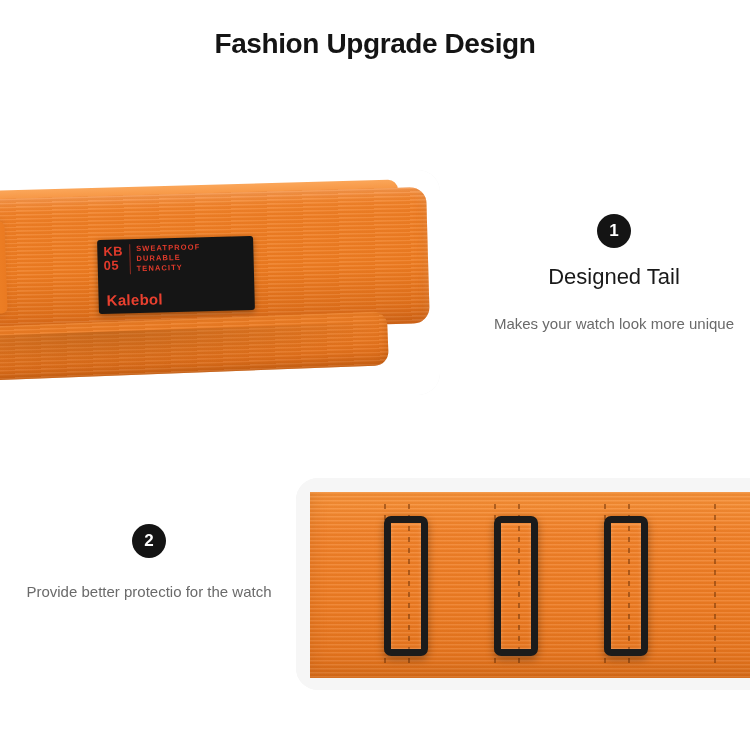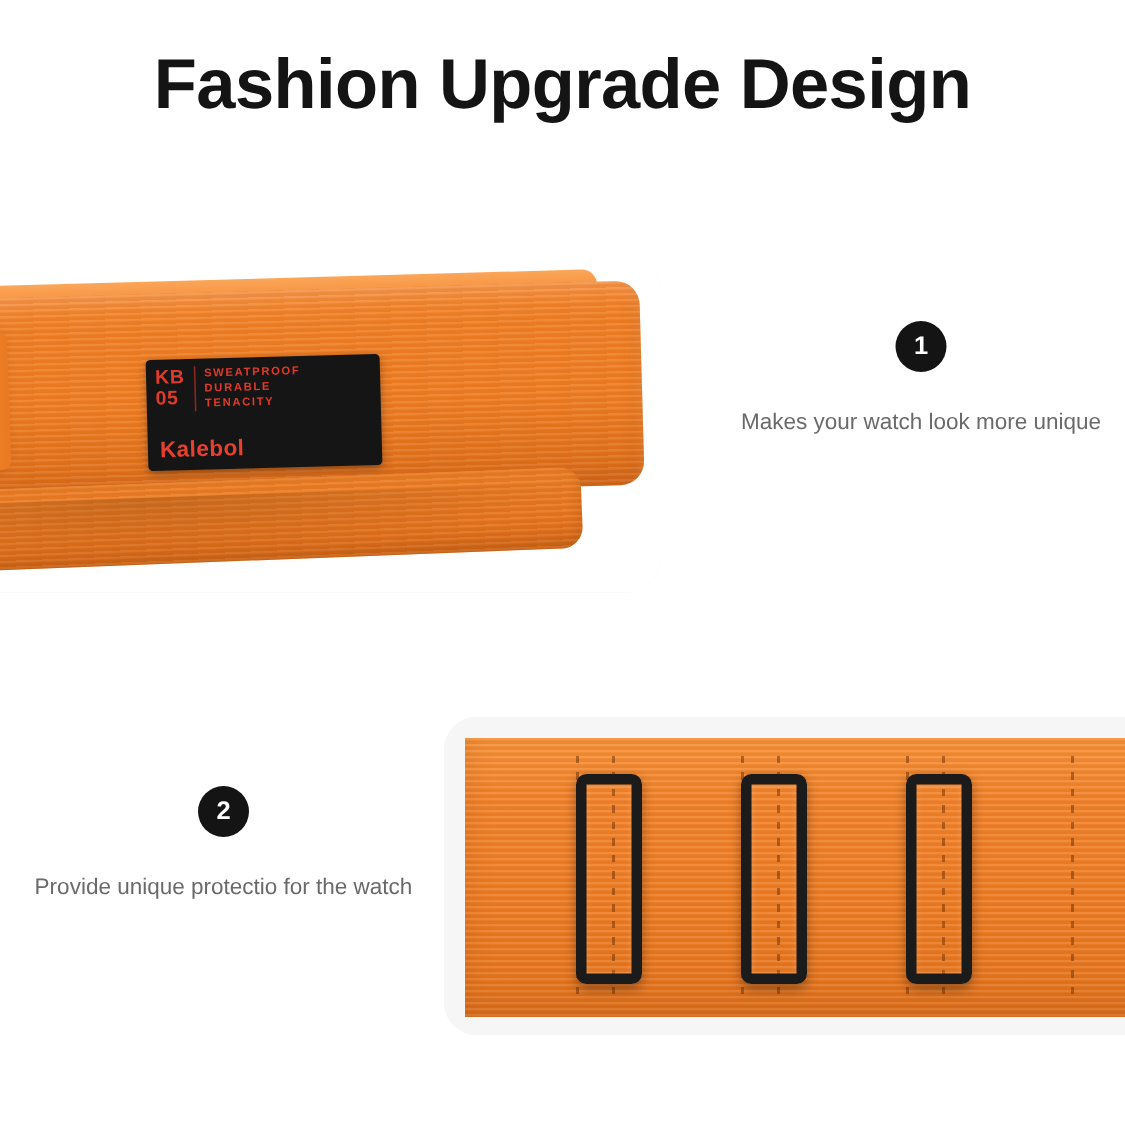--- a/index.html
+++ b/index.html
@@ -16,21 +16,21 @@
     position: relative;
   }
 
   
   .page-title {
     position: absolute;
     left: 0;
     top: 28px;
     width: 750px;
     text-align: center;
-    font-size: 47px;
+    font-size: 28px;
     font-weight: bold;
     letter-spacing: -0.4px;
     color: #141414;
   }
 
   
   .photo-card {
     position: absolute;
     border-radius: 22px;
     overflow: hidden;
@@ -302,20 +302,21 @@
       <div class="brand-claims" style="white-space:pre-line;">SWEATPROOF
 DURABLE
 TENACITY</div>
     </div>
     <div class="brand-name">Kalebol</div>
   </div>
 </div>
 
 <div class="callout callout-1">
   <div class="badge">1</div>
+  <div class="callout-title">Designed Tail</div>
   <div class="callout-desc">Makes your watch look more unique</div>
 </div>
 
 <div class="photo-card card-2">
   <div class="strap2-bg"></div>
   <div class="strap2-band"></div>
 
   <div class="stitch" style="left:88px;"></div>
   <div class="stitch" style="left:112px;"></div>
   <div class="stitch" style="left:198px;"></div>
@@ -324,14 +325,14 @@
   <div class="stitch" style="left:332px;"></div>
   <div class="stitch" style="left:418px;"></div>
 
   <div class="buckle" style="left:88px;"></div>
   <div class="buckle" style="left:198px;"></div>
   <div class="buckle" style="left:308px;"></div>
 </div>
 
 <div class="callout callout-2">
   <div class="badge">2</div>
-  <div class="callout-desc">Provide unique protectio for the watch</div>
+  <div class="callout-desc">Provide better protectio for the watch</div>
 </div>
 
 </body></html>

